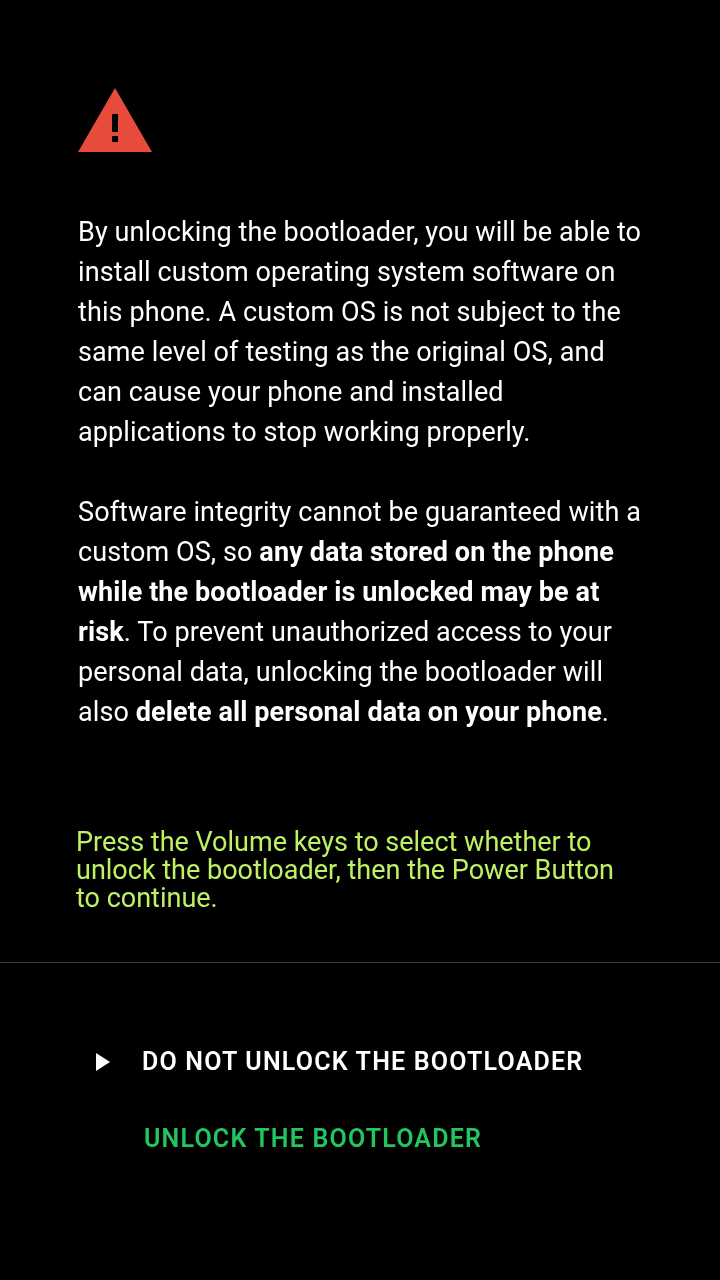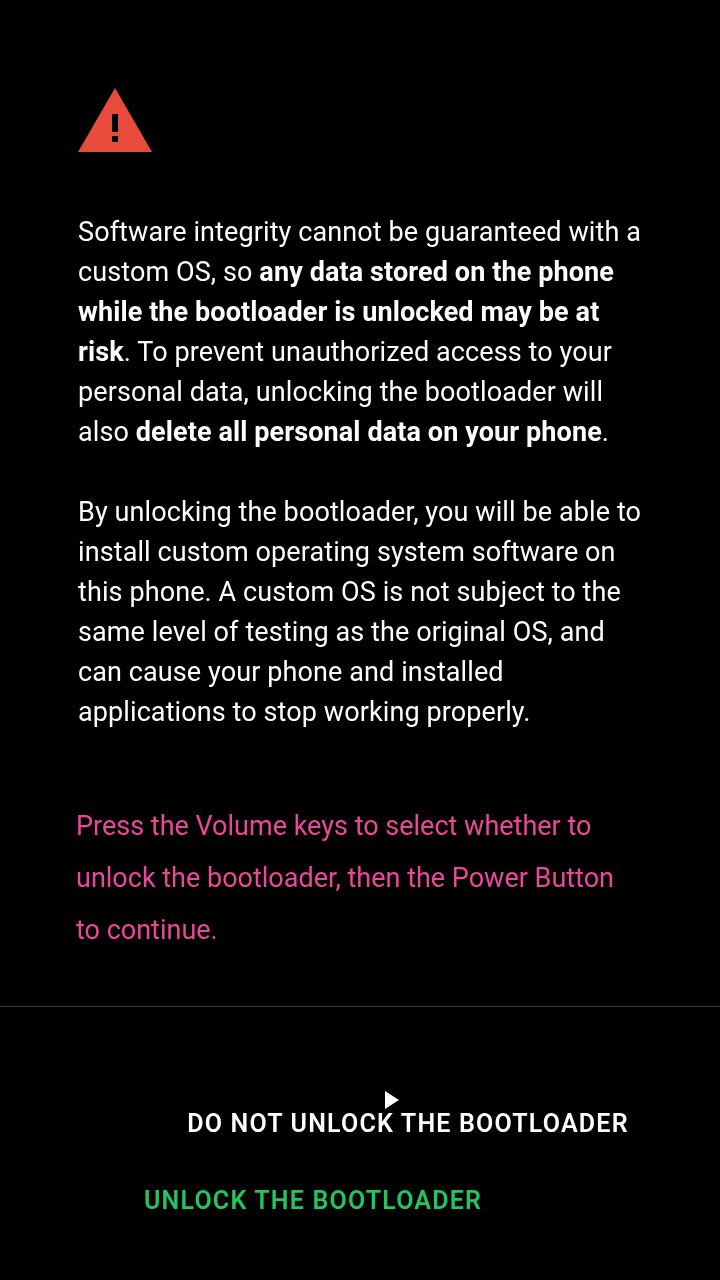--- a/index.html
+++ b/index.html
@@ -26,68 +26,68 @@
     font-size: 27px;
     line-height: 40px;
     font-weight: 400;
     letter-spacing: 0.1px;
   }
   .para + .para {
     margin-top: 40px;
   }
   .bold { font-weight: 700; }
   .instructions {
-    color: #ec4899;
+    color: #bef264;
     font-size: 27px;
-    line-height: 52px;
+    line-height: 28px;
     padding: 0 76px;
-    margin-top: 68px;
+    margin-top: 96px;
     font-weight: 400;
   }
   .divider {
     border-top: 1px solid #3a3a3a;
     margin-top: 50px;
   }
   .options {
     padding: 60px 0 0 0;
   }
   .option {
     display: flex;
     align-items: center;
     padding: 24px 0 24px 96px;
     font-size: 25px;
     letter-spacing: 1.2px;
     font-weight: 600;
   }
-  .option.selected { color: #ffffff; flex-direction: column; }
+  .option.selected { color: #ffffff; }
   .option.unselected { color: #22c55e; padding-left: 144px; }
   .selector-icon {
     margin-right: 32px;
     display: inline-flex;
   }
 </style>
 </head>
 <body>
 
 <div class="screen">
 
   <div class="content">
     <div class="warning-icon">
       <svg width="74" height="64" viewBox="0 0 74 64">
         <polygon points="37,0 74,64 0,64" fill="#e64b3c"></polygon>
         <rect x="34" y="26" width="6" height="18" fill="#000"></rect>
         <rect x="34" y="48" width="6" height="6" fill="#000"></rect>
       </svg>
     </div>
 
+    <p class="para">By unlocking the bootloader, you will be able to install custom operating system software on this phone. A custom OS is not subject to the same level of testing as the original OS, and can cause your phone and installed applications to stop working properly.</p>
+
     <p class="para">
       <span>Software integrity cannot be guaranteed with a custom OS, so </span><span class="bold">any data stored on the phone while the bootloader is unlocked may be at risk</span><span>. To prevent unauthorized access to your personal data, unlocking the bootloader will also </span><span class="bold">delete all personal data on your phone</span><span>.</span>
     </p>
-
-    <p class="para">By unlocking the bootloader, you will be able to install custom operating system software on this phone. A custom OS is not subject to the same level of testing as the original OS, and can cause your phone and installed applications to stop working properly.</p>
   </div>
 
   <p class="instructions">Press the Volume keys to select whether to unlock the bootloader, then the Power Button to continue.</p>
 
   <div class="divider"></div>
 
   <div class="options">
     <div class="option selected">
       <span class="selector-icon">
         <svg width="14" height="18" viewBox="0 0 14 18">

